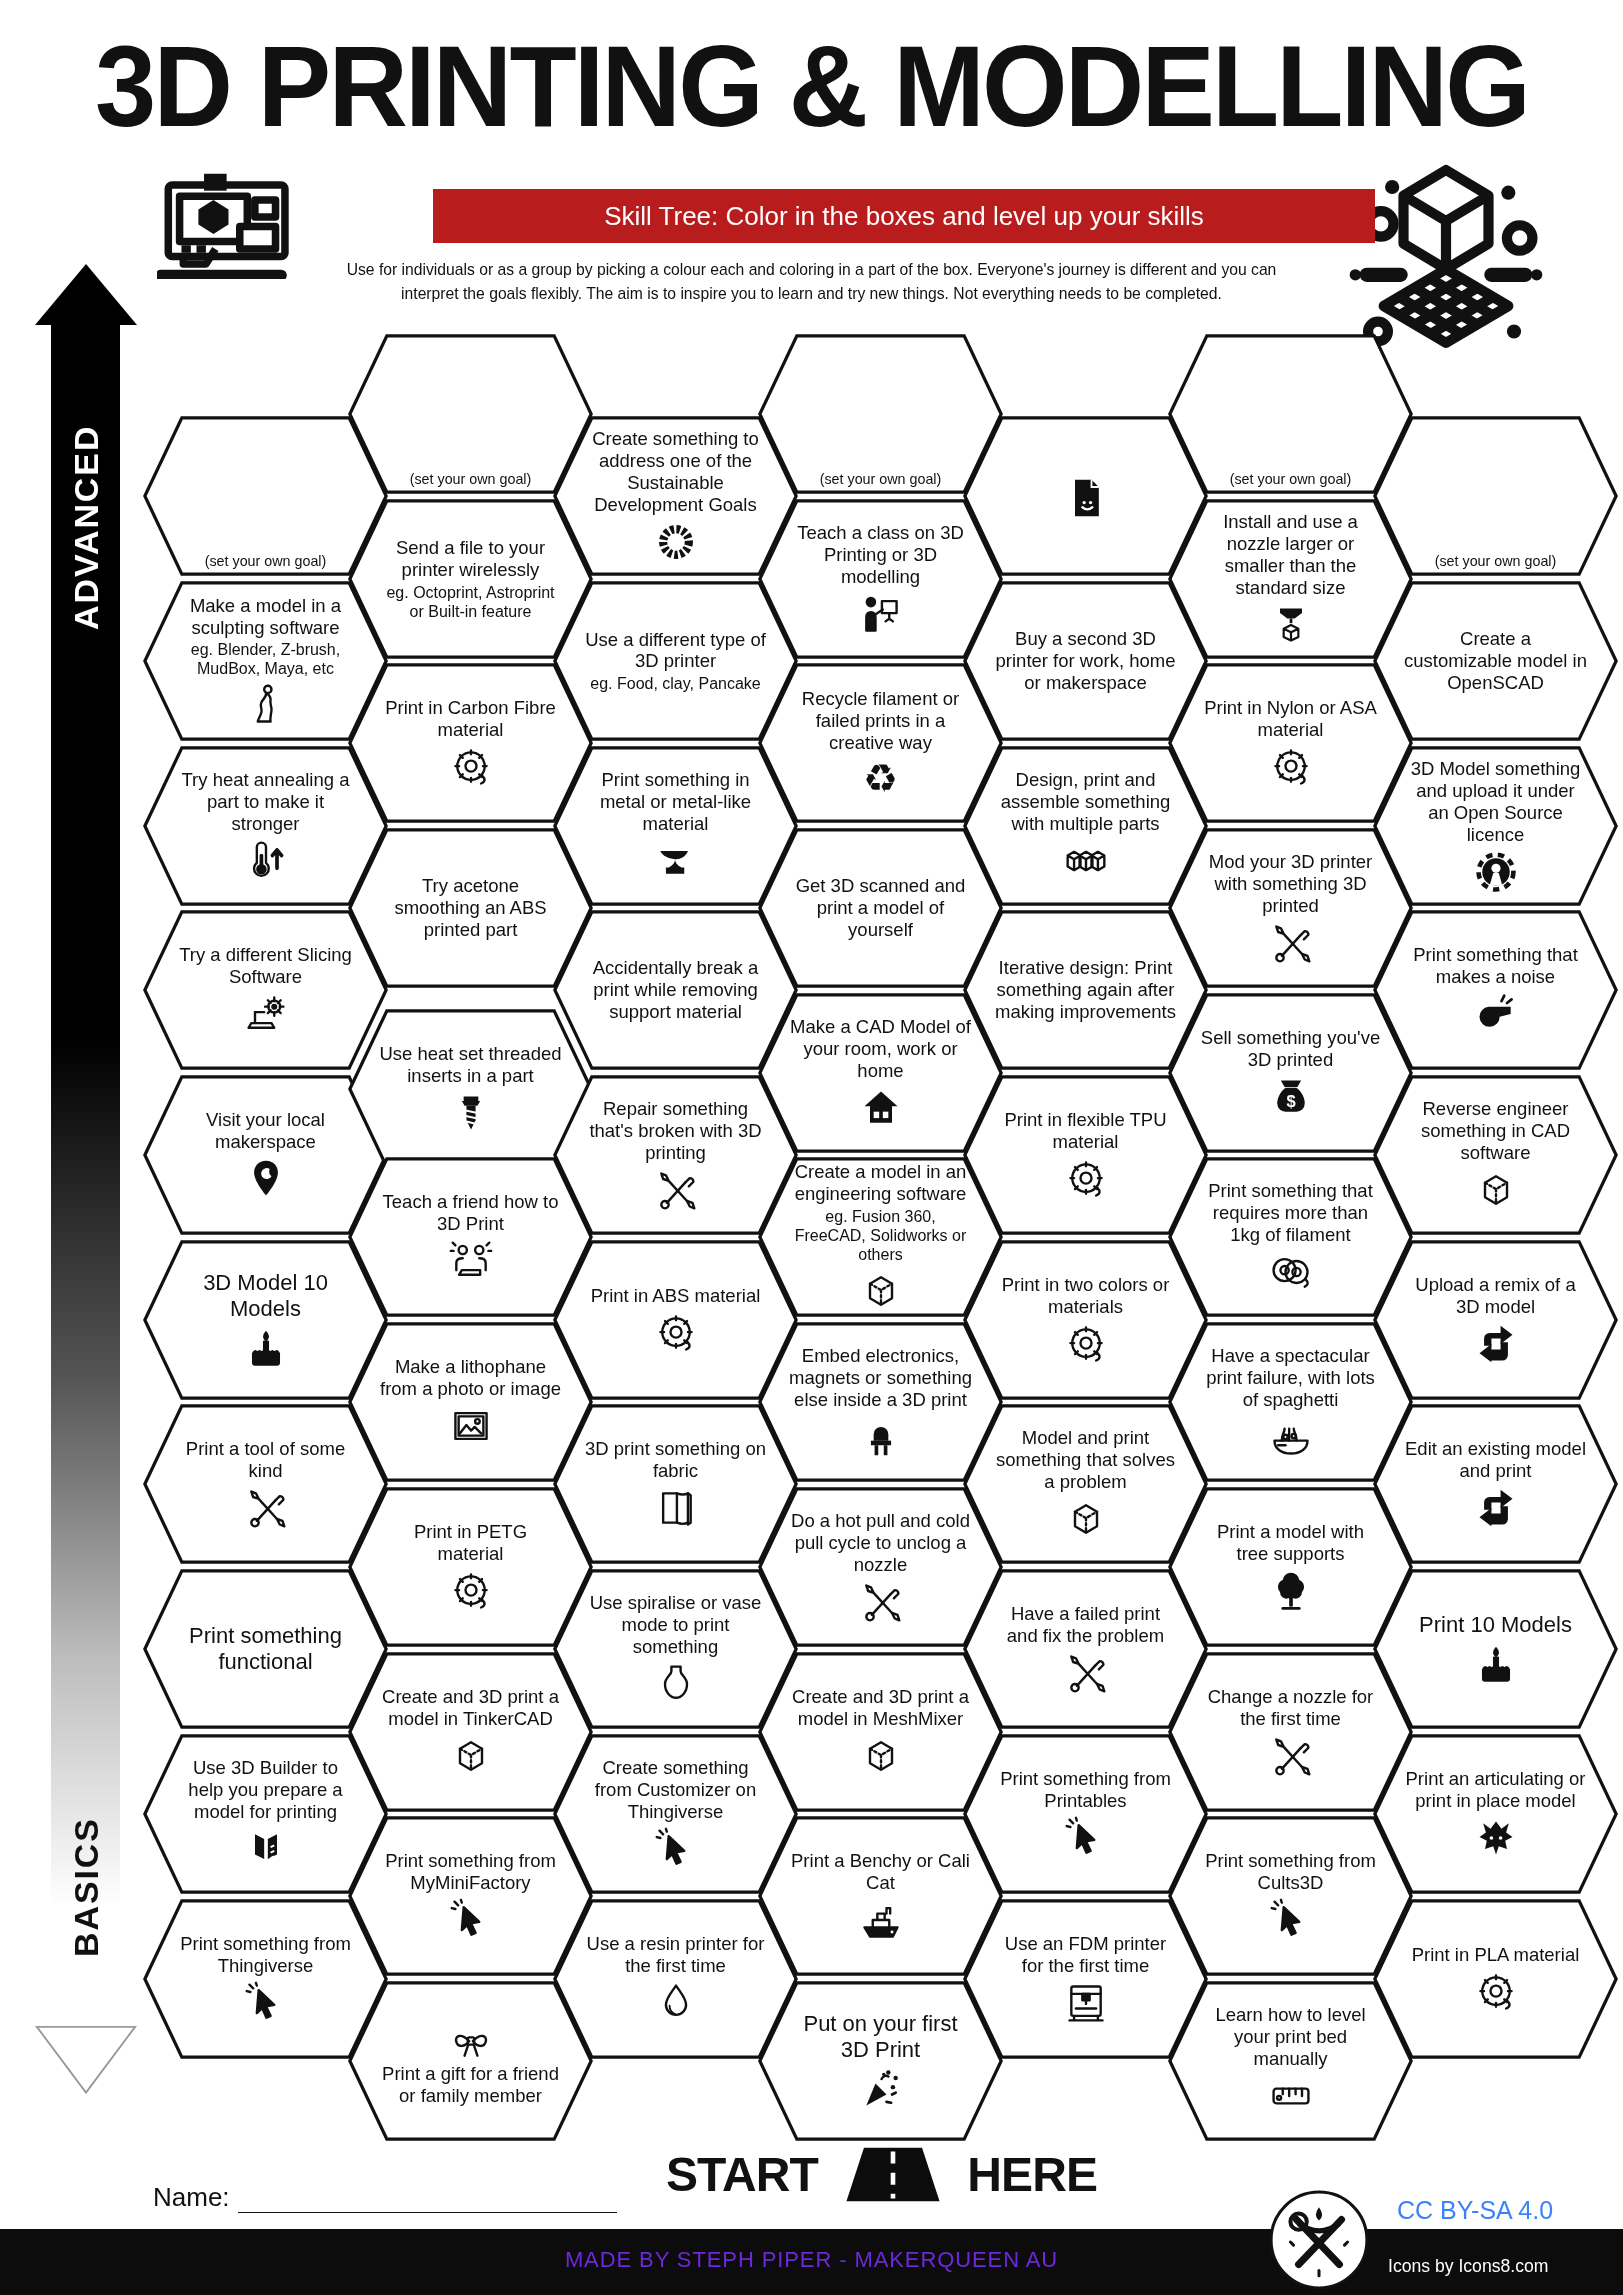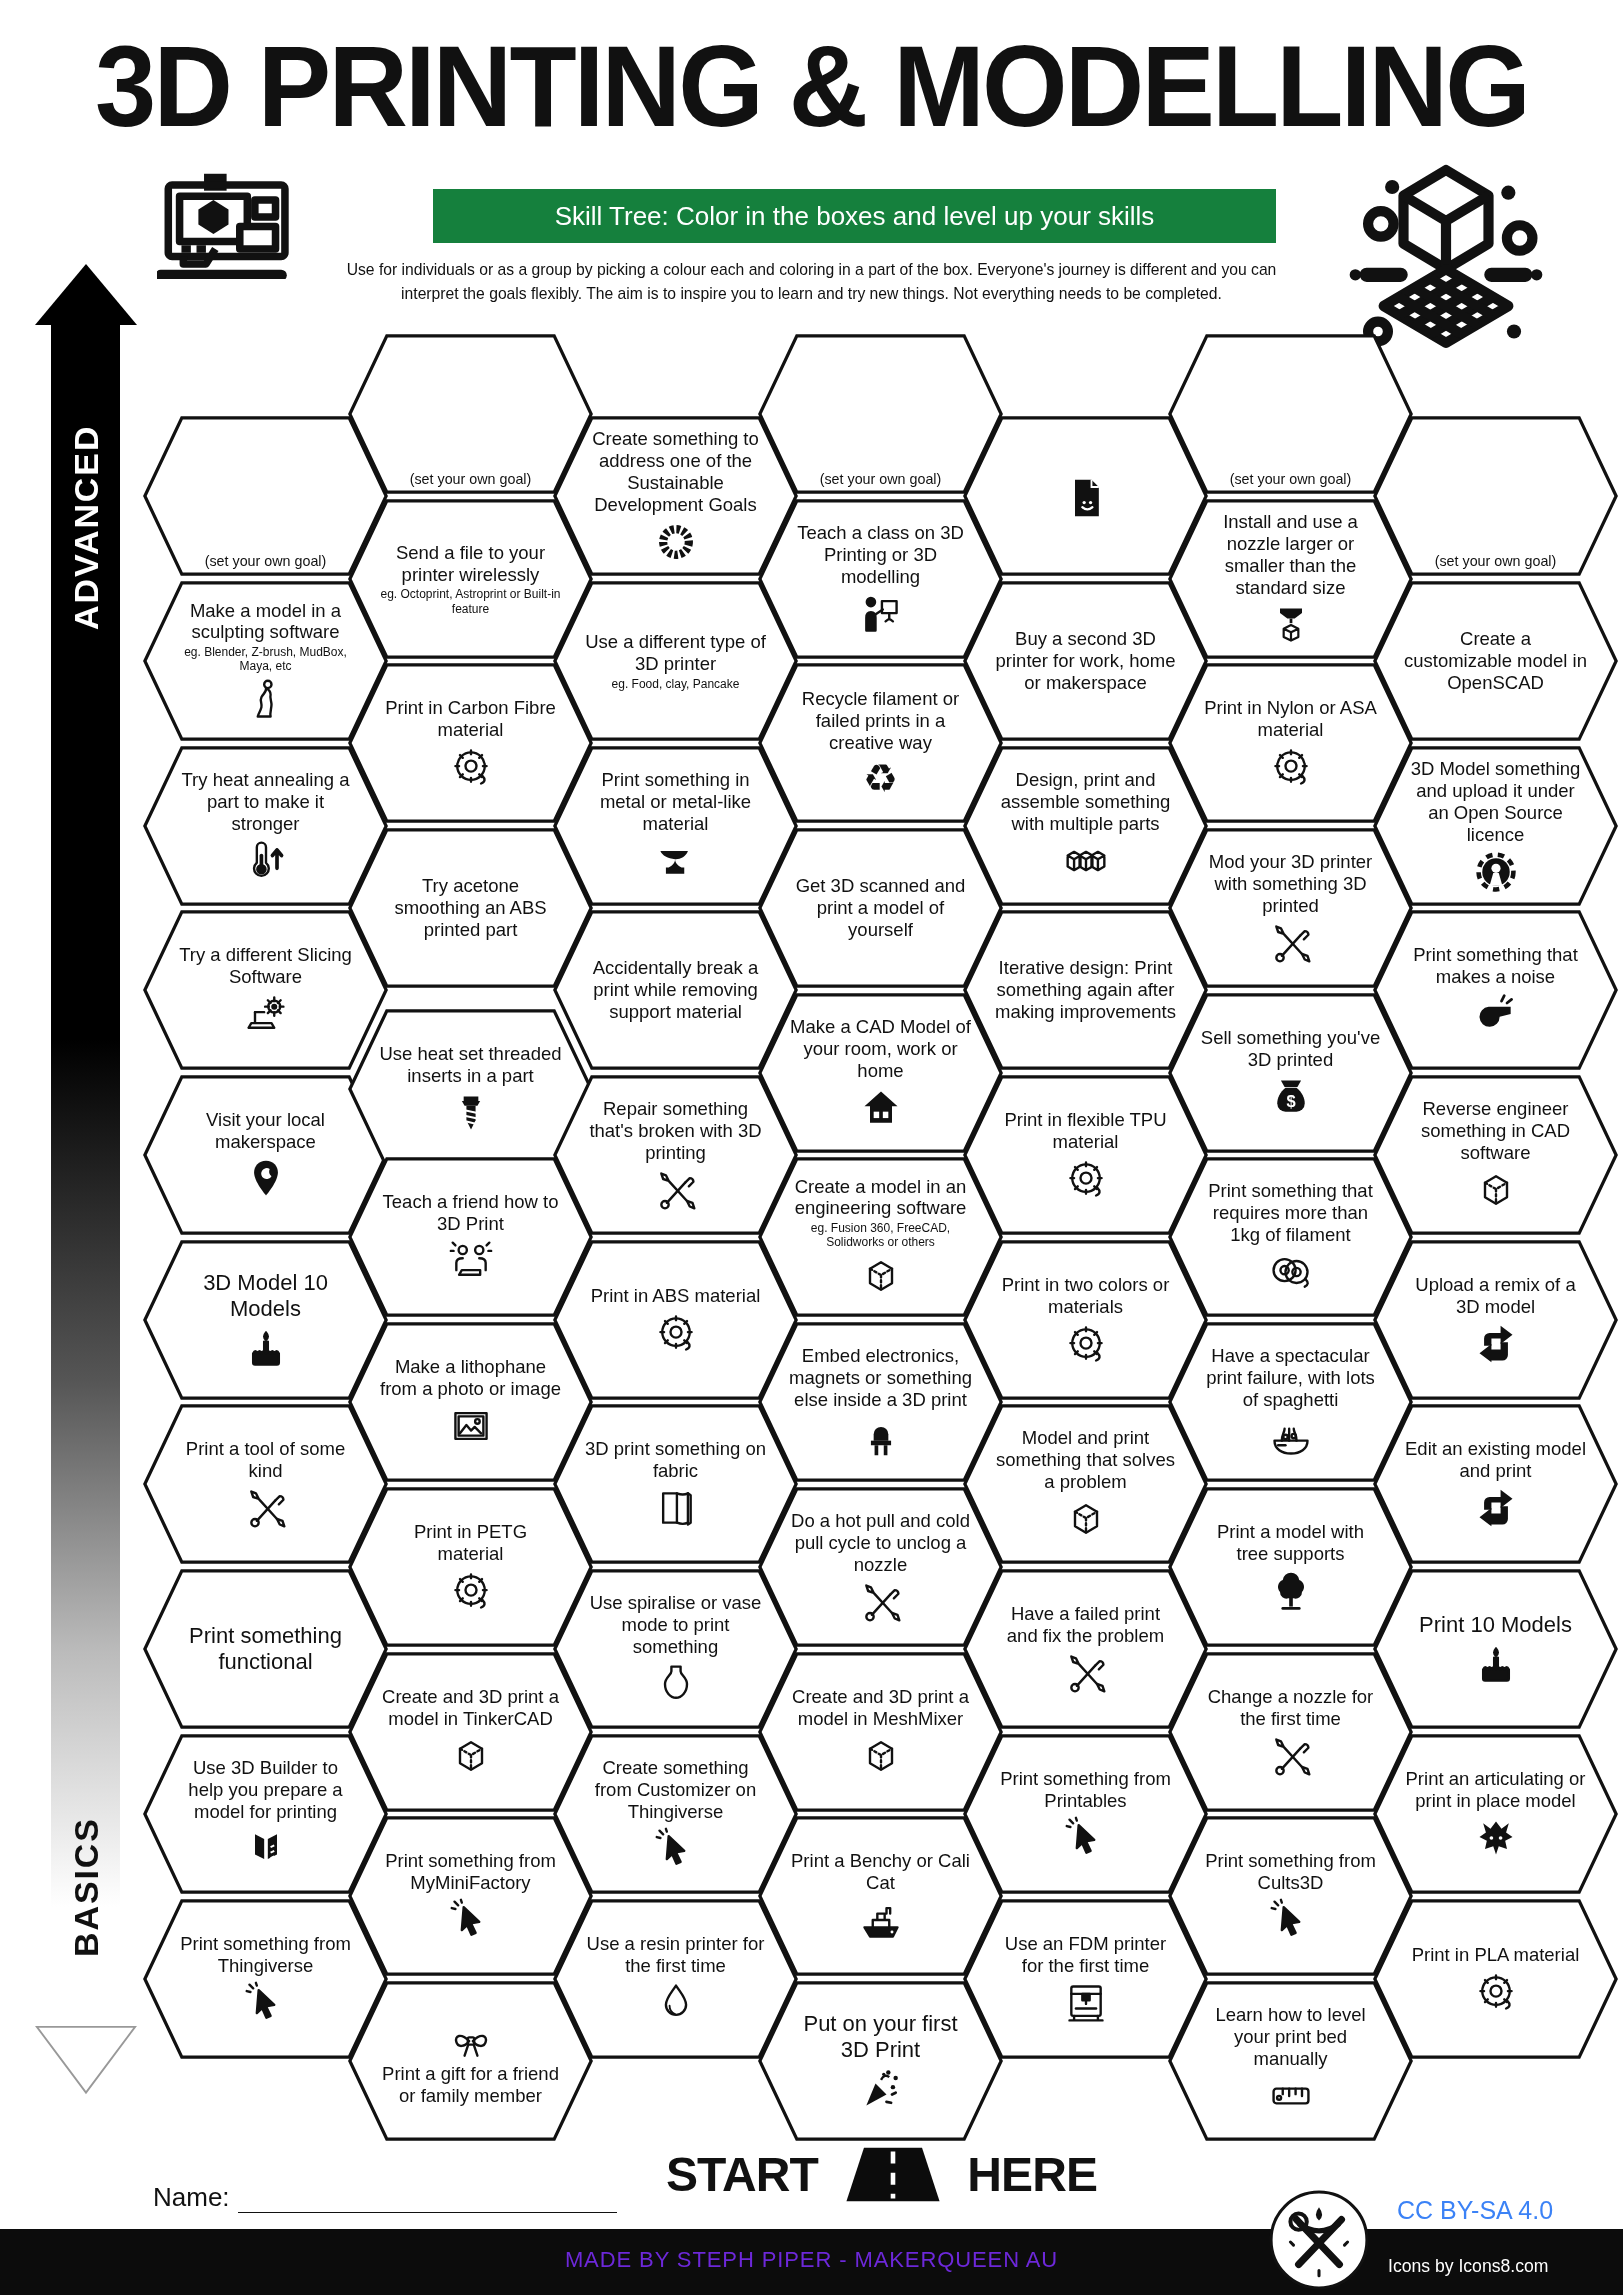--- a/index.html
+++ b/index.html
@@ -2,21 +2,21 @@
 <html style="font-size:7.4px"><head>
 <meta charset="utf-8">
 <style>
   html,body{margin:0;padding:0;}
   body{width:1623px;height:2295px;position:relative;background:#fff;color:#111;
        font-family:"Liberation Sans",sans-serif;overflow:hidden;}
   .abs{position:absolute;}
   
   #page-title{left:0;right:0;top:22px;text-align:center;font-size:110px;font-weight:800;
     letter-spacing:-2.8px;transform:scaleY(1.04);white-space:nowrap;}
-  #subtitle-bar{left:433px;top:189px;width:843px;height:54px;background:#15803d;
+  #subtitle-bar{left:433px;top:189px;width:942px;height:54px;background:#b91c1c;
     display:flex;align-items:center;justify-content:center;}
   #subtitle-bar span{color:#fff;font-size:26px;font-weight:400;letter-spacing:0px;}
   .intro-line{left:0;right:0;text-align:center;font-size:15.7px;line-height:1.5;}
   #intro1{top:258px;} #intro2{top:282px;}
   
   #arrow-head-top{left:35px;top:264px;width:102px;height:61px;background:#000;
     clip-path:polygon(50% 0,100% 100%,0 100%);}
   #arrow-shaft{left:51px;top:324px;width:69px;height:1702px;
     background:linear-gradient(#000 0%,#000 42%,#555 62%,#bbb 78%,#fff 93%);}
   #arrow-head-bottom{left:35px;top:2025px;width:102px;height:69px;}
@@ -26,21 +26,21 @@
     display:flex;align-items:center;justify-content:center;}
   #basics-label{left:54px;top:1781px;height:213px;width:65px;color:#111;
     display:flex;align-items:center;justify-content:center;}
   
   .hex{width:245px;height:160px;}
   .hex svg.hx{position:absolute;inset:0;width:100%;height:100%;}
   .hex .content{position:absolute;inset:0;padding:6.5px 30.5px;display:flex;flex-direction:column;
     align-items:center;justify-content:center;text-align:center;}
   .hex .lbl{font-size:18.5px;line-height:1.18;}
   .hex.lg .lbl{font-size:22px;}
-  .hex .sub{font-size:12px;line-height:1.2;margin-top:1.9px;}
+  .hex .sub{font-size:16px;line-height:1.2;margin-top:1.9px;}
   .hex.goal .content{justify-content:flex-end;}
   .hex.goal .lbl{font-size:14.3px;}
   .hex-icon{margin-top:4.6px;line-height:0;color:#111;}
   .hex-icon svg{width:44px;height:44px;}
   .hex-icon .glyph{font-size:39px;line-height:1;}
   
   #start-here{left:650px;top:2145px;width:463px;display:flex;align-items:center;
     justify-content:center;gap:16.7px;}
   #start-here .w{font-size:48px;font-weight:800;letter-spacing:-0.9px;}
   #road-icon svg{width:116px;height:59px;display:block;}

